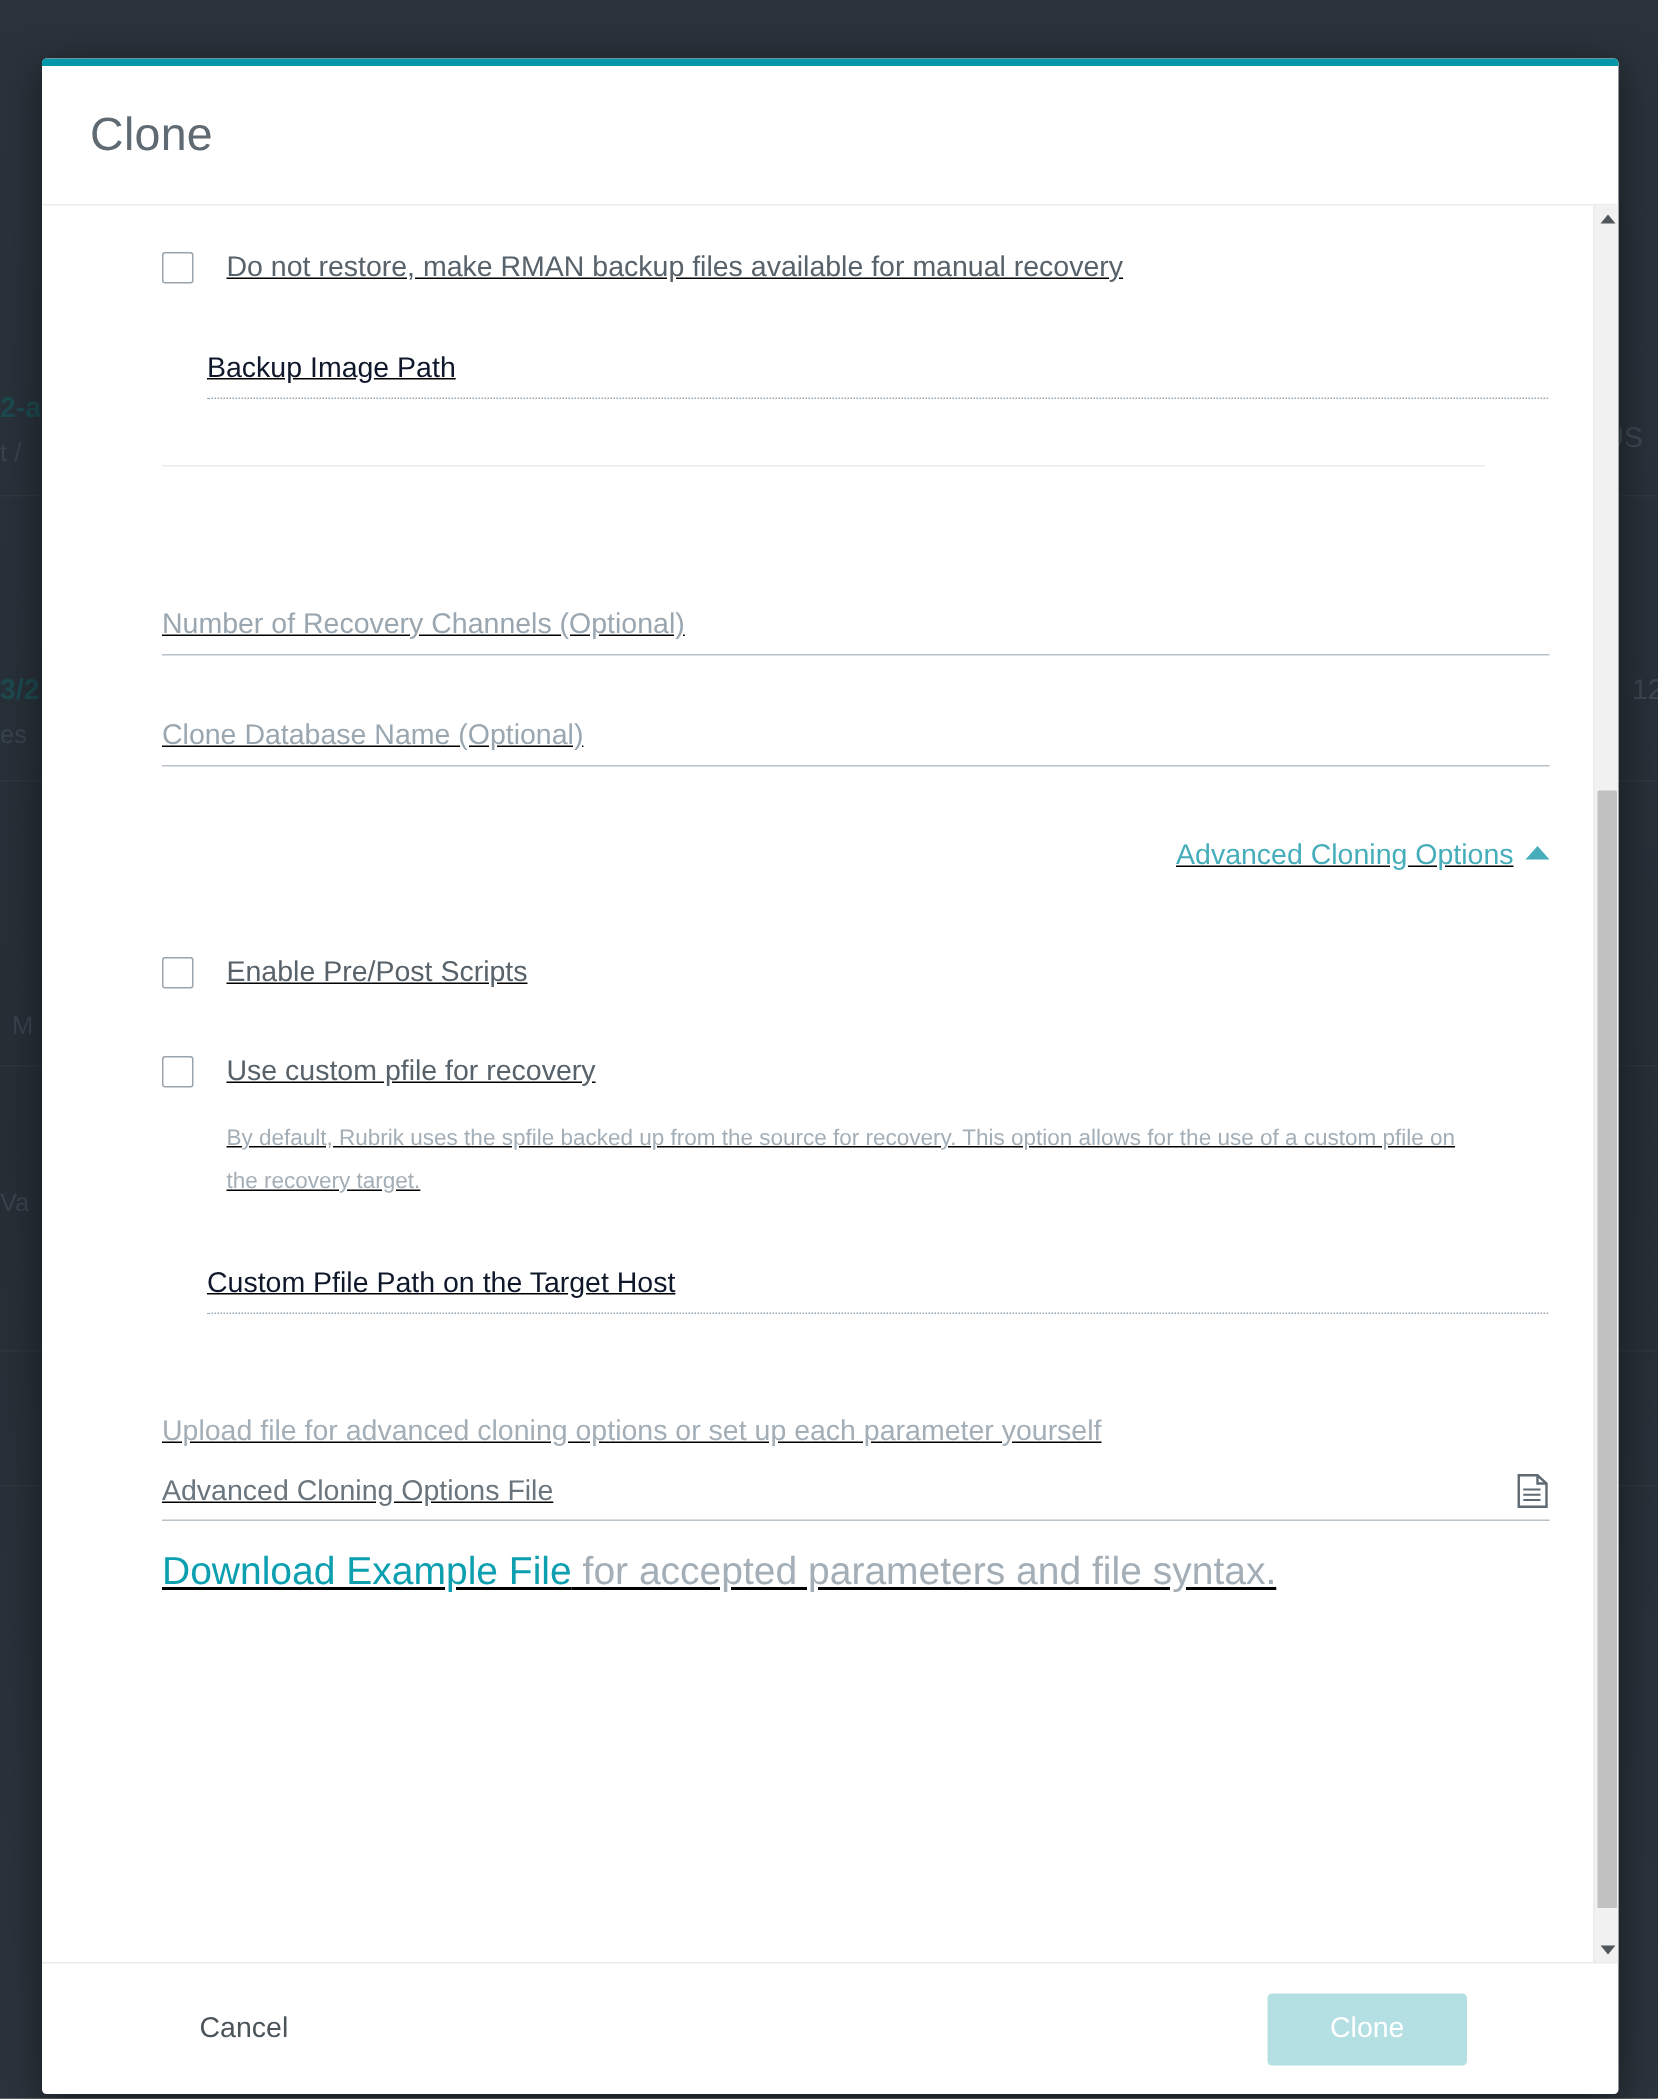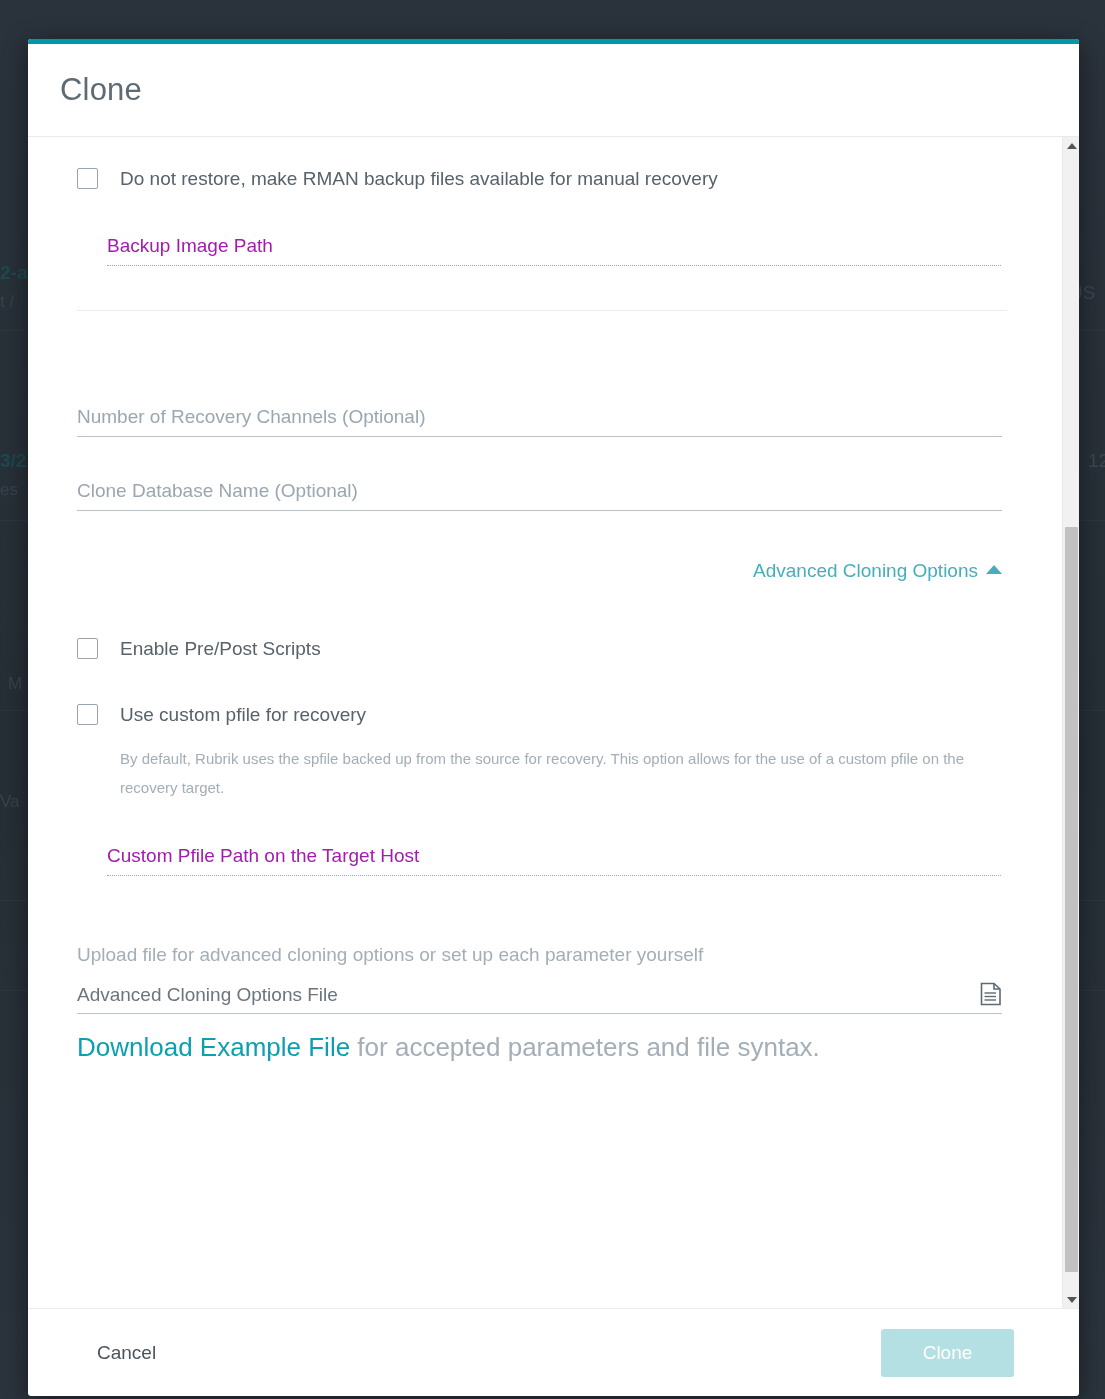--- a/index.html
+++ b/index.html
@@ -67,23 +67,24 @@
   }
 
   
   .modal-body {
     flex: 1 1 auto;
     position: relative;
     overflow: hidden;
   }
   .body-inner {
     position: absolute;
-    left: 17px; top: 0;
+    left: 0; top: 0;
     width: 1022px;
-    padding: 0 60px 0 32px;
+    padding: 0 60px 0 80px;
+    text-decoration: underline;
   }
 
   
   .scrollbar {
     position: absolute;
     right: 0; top: 0; bottom: 0;
     width: 17px;
     background: #f1f1f1;
     border-left: 1px solid #ebebeb;
   }
@@ -136,21 +137,21 @@
   .field .fl {
     font-size: 19px;
     color: #9aa7b1;
     display: block;
     padding-bottom: 8px;
   }
   .field .underline {
     height: 1px;
     background: #b9c2c9;
   }
-  .field.disabled .fl { color: #a21caf; }
+  .field.disabled .fl { color: #0f172a; }
   .field.disabled .underline {
     height: 0;
     background: none;
     border-bottom: 1px dotted #9aa7b1;
   }
   .divider {
     height: 1px;
     background: #e9ebec;
   }
 
@@ -242,21 +243,21 @@
   }
 
   
   .modal-footer {
     flex: 0 0 auto;
     height: 88px;
     border-top: 1px solid #e9ebec;
     display: flex;
     align-items: center;
     justify-content: space-between;
-    padding: 0 65px;
+    padding: 0 101px;
   }
   .cancel-btn {
     font-size: 19px;
     color: #4a5459;
     cursor: pointer;
     background: none; border: none;
     font-family: inherit;
     padding: 8px 4px;
   }
   .clone-btn {

